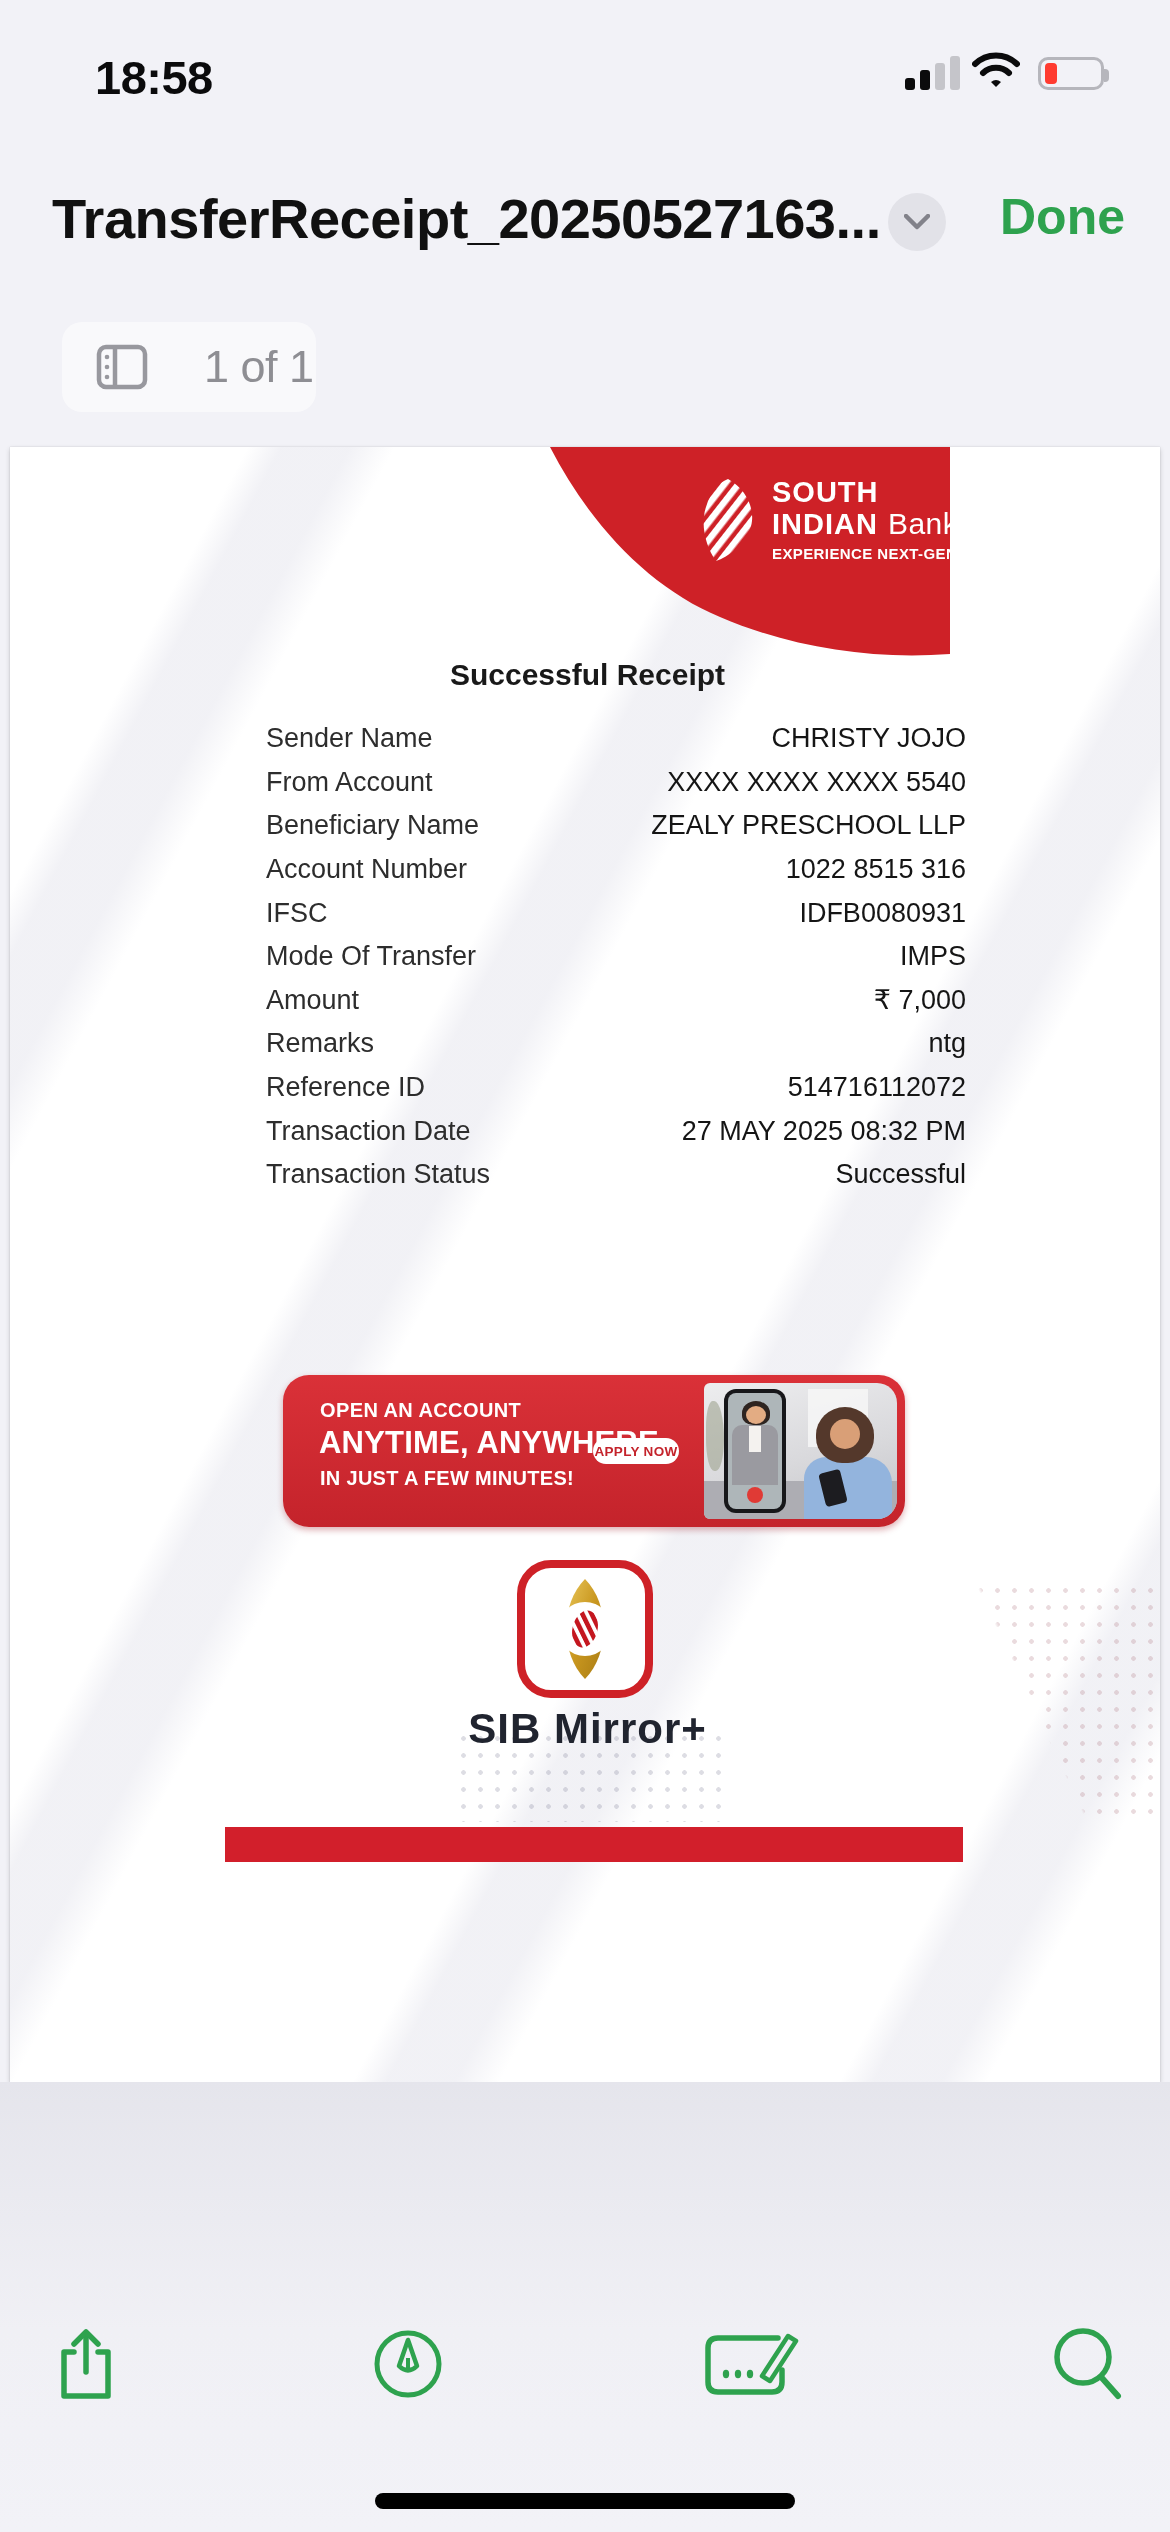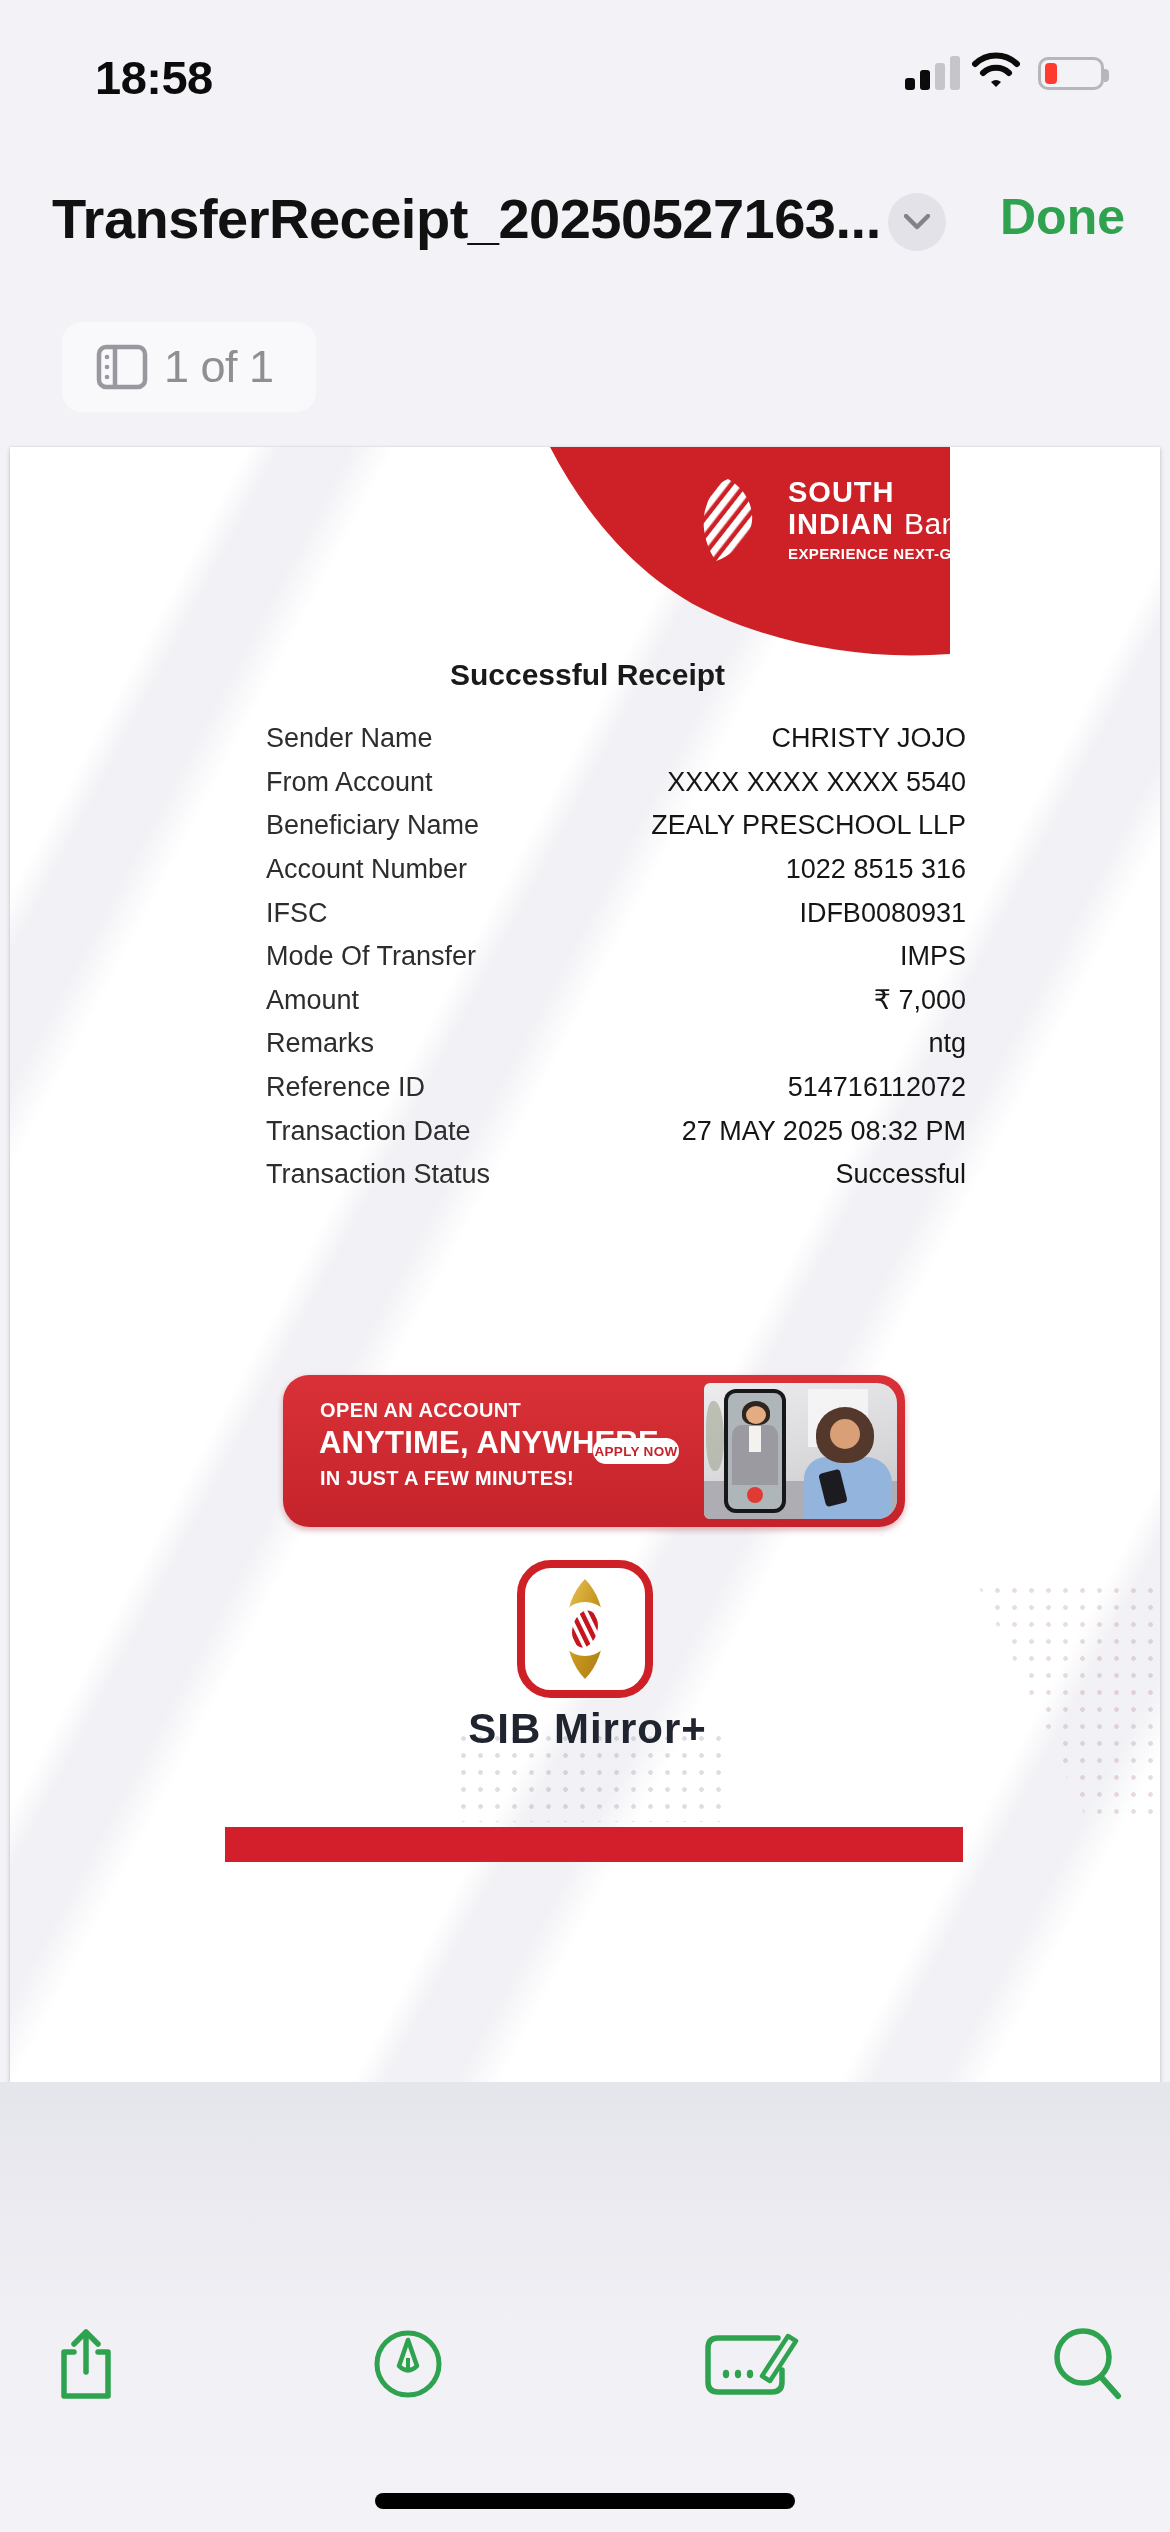--- a/index.html
+++ b/index.html
@@ -22,41 +22,41 @@
 
   
   .doc-title { position:absolute; left:52px; top:186px; width:830px; font-size:56px; font-weight:700; color:#111;
                letter-spacing:-0.5px; white-space:nowrap; overflow:hidden; }
   .collapse-btn { position:absolute; left:888px; top:193px; width:58px; height:58px; border-radius:50%; background:#E2E2E8;
                   display:flex; align-items:center; justify-content:center; }
   .done-btn { position:absolute; right:45px; top:188px; font-size:50px; font-weight:700; color:#2EA24E; }
 
   
   .page-pill { position:absolute; left:62px; top:322px; width:254px; height:90px; border-radius:20px;
-               background:rgba(255,255,255,0.55); display:flex; align-items:center; }
+               background:rgba(255,255,255,0.55); display:flex; align-items:center;gap:40px; }
   .page-pill .txt { font-size:45px; color:#8E8E93; margin-left:16px; letter-spacing:-0.5px; }
   .page-pill svg { margin-left:34px; }
 
   
   .page { position:absolute; left:10px; top:447px; width:1150px; height:1635px; background:#ffffff;
           box-shadow:0 2px 5px rgba(0,0,0,0.18), 0 0 1px rgba(0,0,0,0.2); }
   .under-page { position:absolute; left:0; top:2082px; width:1170px; height:450px;
                 background:linear-gradient(180deg,#E5E5EC 0%, #F0F0F5 55%, #F2F2F7 100%); }
   .sheen { position:absolute; inset:0; overflow:hidden; pointer-events:none;
            background:repeating-linear-gradient(118deg, rgba(255,255,255,0) 0 210px, rgba(210,210,224,0.30) 240px 300px, rgba(255,255,255,0) 340px 430px); }
   .dots1 { position:absolute; left:445px; top:1283px; width:270px; height:92px; opacity:.5;
            background-image:radial-gradient(rgba(120,120,145,.5) 2px, transparent 2.6px); background-size:17px 17px; }
   .dots2 { position:absolute; left:860px; top:1135px; width:290px; height:242px; opacity:.45;
            background-image:radial-gradient(rgba(170,110,120,.55) 2px, transparent 2.6px); background-size:17px 17px;
            -webkit-mask-image:linear-gradient(245deg, #000 45%, transparent 46%); mask-image:linear-gradient(245deg, #000 45%, transparent 46%); }
 
   
   .red-header { position:absolute; left:540px; top:0px; width:400px; height:215px; }
   .logo-block { position:absolute; left:148px; top:30px; display:flex; }
-  .logo-text { margin-left:28px; color:#fff; }
+  .logo-text { margin-left:12px; color:#fff; }
   .logo-row1 { font-size:29px; font-weight:800; letter-spacing:1px; line-height:31px; }
   .logo-row2 { font-size:29px; font-weight:800; letter-spacing:1px; line-height:31px; display:flex; align-items:baseline; }
   .logo-bank { font-size:30px; font-weight:400; margin-left:10px; letter-spacing:0.5px; }
   .logo-tag { font-size:15px; font-weight:700; letter-spacing:0.4px; margin-top:5px; white-space:nowrap; }
 
   
   .rc-title { position:absolute; left:215px; top:211px; width:725px; text-align:center;
               font-size:30px; font-weight:700; color:#191919; }
   .fields { position:absolute; left:256px; top:270px; width:700px; }
   .row { height:43.6px; display:flex; align-items:center; font-size:27px;justify-content:space-between; }

